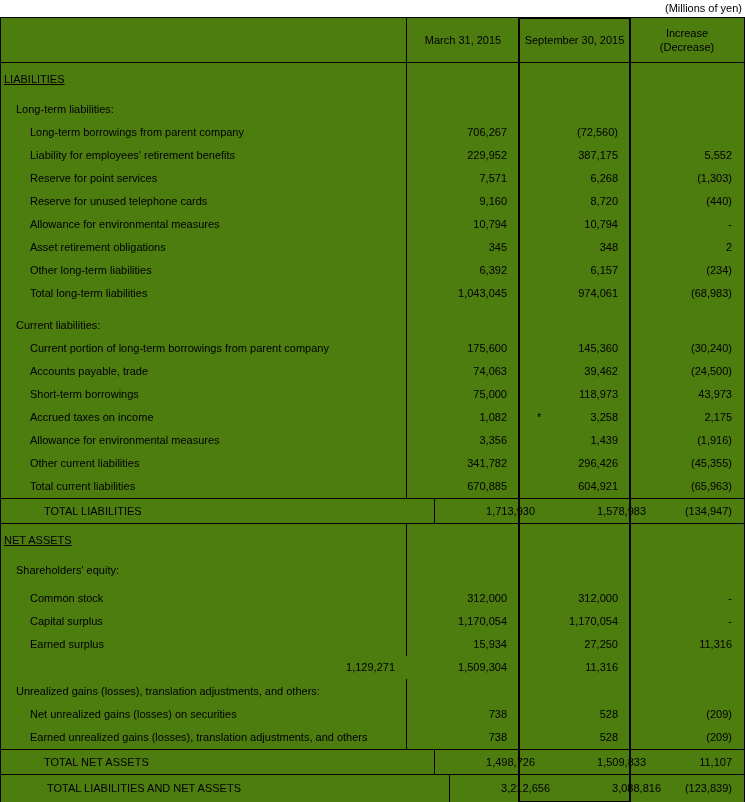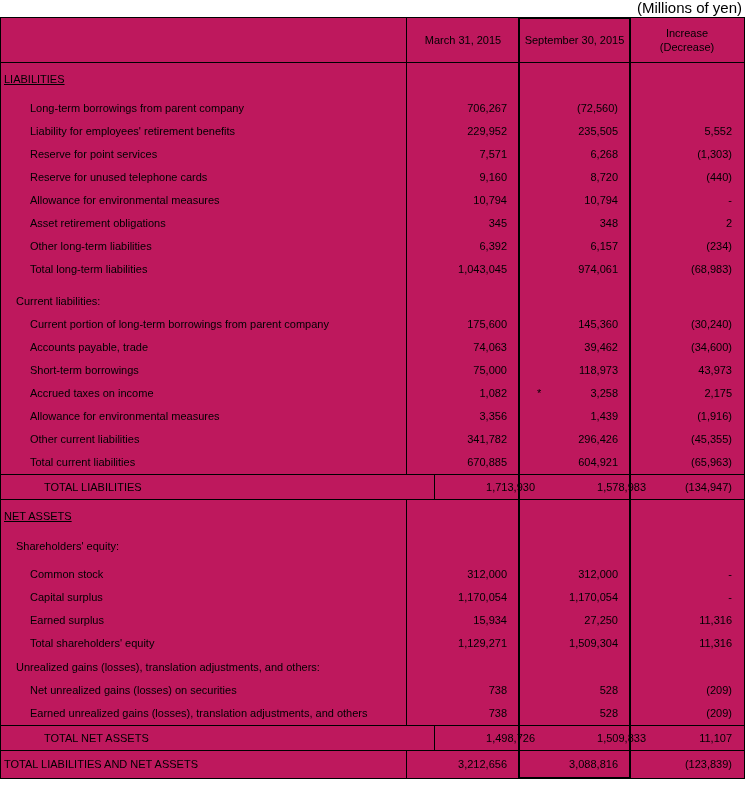--- a/index.html
+++ b/index.html
@@ -9,29 +9,29 @@
     font-family: "Liberation Sans", sans-serif;
     font-size: 11px;
     color: #000000;
     position: relative;
     overflow: hidden;
   }
   .units {
     position: absolute;
     top: 1px; right: 3px;
     height: 15px; line-height: 14px;
-    font-size: 15px;
+    font-size: 11px;
     text-align: center;
   }
   .bs {
     position: absolute;
     top: 17px; left: 0;
     width: 745px;
     border: 1px solid #000;
-    background: #be185d;
+    background: #4d7c0f;
   }
   .sept-outline {
     position: absolute;
     top: -1px; bottom: -1px;
     left: 517px; width: 113px;
     border: 2px solid #000;
     pointer-events: none;
     z-index: 5;
   }
   .hdr {
@@ -59,21 +59,21 @@
   .row.gap-4 { height: 4px; line-height: 4px; }
   .row.gap-xs { height: 5px; line-height: 5px; }
   .row.gap-sm { height: 6px; line-height: 6px; }
   .row.gap-md { height: 8px; line-height: 8px; }
   .row.row-total {
     height: 26px; line-height: 24px;
     border-top: 1px solid #000;
     border-bottom: 1px solid #000;
     padding-left: 28px;
   }
-  .row.row-grand { height: 27px; line-height: 27px; }
+  .row.row-grand { height: 27px; line-height: 27px; padding-left: 43px; }
   .c-label {
     border-right: 1px solid #000;
     overflow: hidden;
     white-space: nowrap;
   }
   .c-num {
     text-align: right;
     padding-right: 12px;
     position: relative;
     white-space: nowrap;
@@ -118,29 +118,35 @@
         <div class="c-num"></div>
         <div class="c-num"></div>
         <div class="c-num"></div>
       </div>
       <div class="row gap-sm">
         <div class="c-label"></div>
         <div class="c-num"></div>
         <div class="c-num"></div>
         <div class="c-num"></div>
       </div>
+      <div class="row h-label">
+        <div class="c-label"><span class="indent-1">Long-term liabilities:</span></div>
+        <div class="c-num"></div>
+        <div class="c-num"></div>
+        <div class="c-num"></div>
+      </div>
       <div class="row">
         <div class="c-label"><span class="indent-2">Long-term borrowings from parent company</span></div>
         <div class="c-num">706,267</div>
         <div class="c-num">(72,560)</div>
       </div>
       <div class="row">
         <div class="c-label"><span class="indent-2">Liability for employees' retirement benefits</span></div>
         <div class="c-num">229,952</div>
-        <div class="c-num">235,505</div>
+        <div class="c-num">387,175</div>
         <div class="c-num">5,552</div>
       </div>
       <div class="row">
         <div class="c-label"><span class="indent-2">Reserve for point services</span></div>
         <div class="c-num">7,571</div>
         <div class="c-num">6,268</div>
         <div class="c-num">(1,303)</div>
       </div>
       <div class="row">
         <div class="c-label"><span class="indent-2">Reserve for unused telephone cards</span></div>
@@ -187,21 +193,21 @@
       <div class="row">
         <div class="c-label"><span class="indent-2">Current portion of long-term borrowings from parent company</span></div>
         <div class="c-num">175,600</div>
         <div class="c-num">145,360</div>
         <div class="c-num">(30,240)</div>
       </div>
       <div class="row">
         <div class="c-label"><span class="indent-2">Accounts payable, trade</span></div>
         <div class="c-num">74,063</div>
         <div class="c-num">39,462</div>
-        <div class="c-num">(34,600)</div>
+        <div class="c-num">(24,500)</div>
       </div>
       <div class="row">
         <div class="c-label"><span class="indent-2">Short-term borrowings</span></div>
         <div class="c-num">75,000</div>
         <div class="c-num">118,973</div>
         <div class="c-num">43,973</div>
       </div>
       <div class="row">
         <div class="c-label"><span class="indent-2">Accrued taxes on income</span></div>
         <div class="c-num">1,082</div>
@@ -278,21 +284,20 @@
         <div class="c-num">1,170,054</div>
         <div class="c-num">-</div>
       </div>
       <div class="row">
         <div class="c-label"><span class="indent-2">Earned surplus</span></div>
         <div class="c-num">15,934</div>
         <div class="c-num">27,250</div>
         <div class="c-num">11,316</div>
       </div>
       <div class="row">
-        <div class="c-label"><span class="indent-2">Total shareholders' equity</span></div>
         <div class="c-num">1,129,271</div>
         <div class="c-num">1,509,304</div>
         <div class="c-num">11,316</div>
       </div>
       <div class="row h-label">
         <div class="c-label"><span class="indent-1">Unrealized gains (losses), translation adjustments, and others:</span></div>
         <div class="c-num"></div>
         <div class="c-num"></div>
         <div class="c-num"></div>
       </div>

